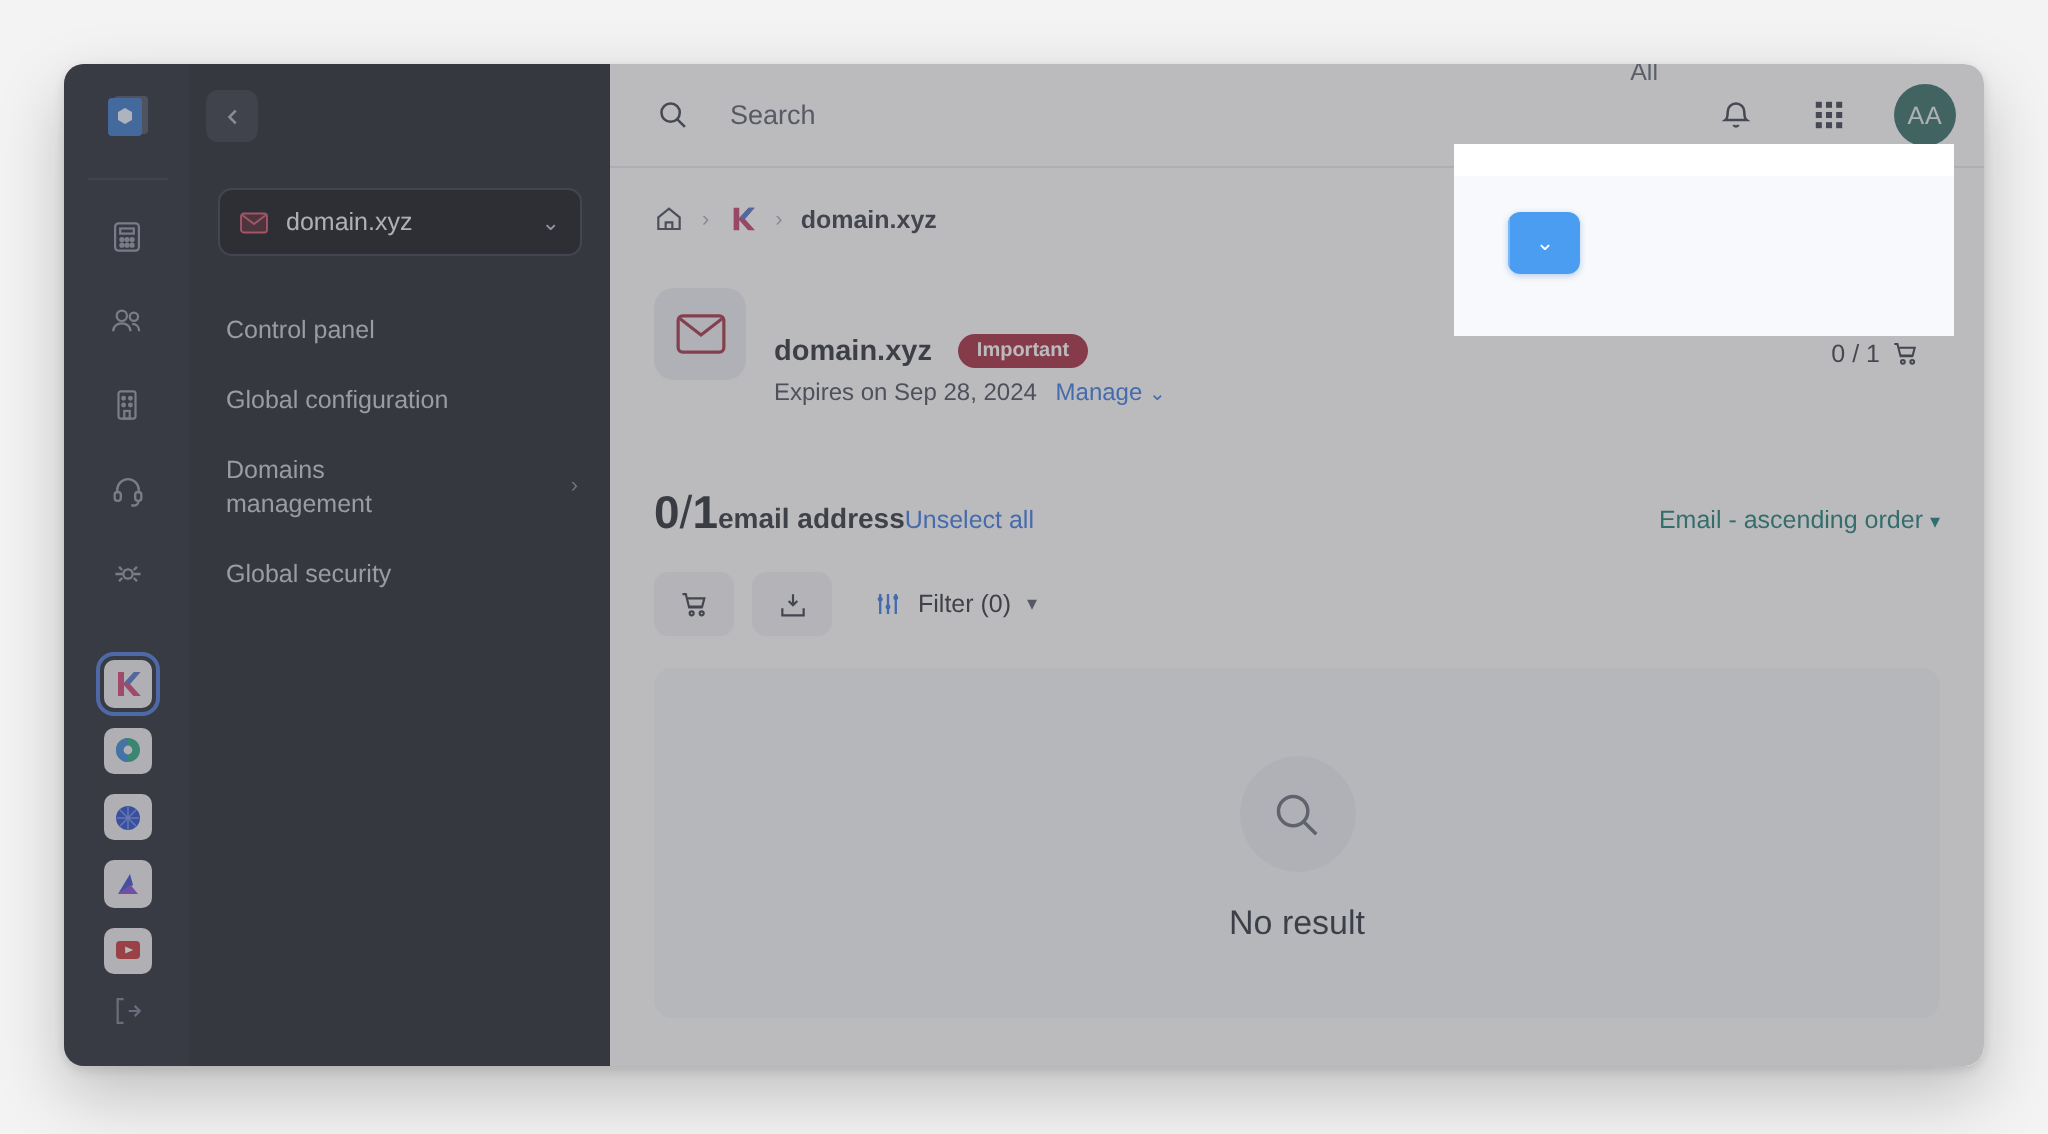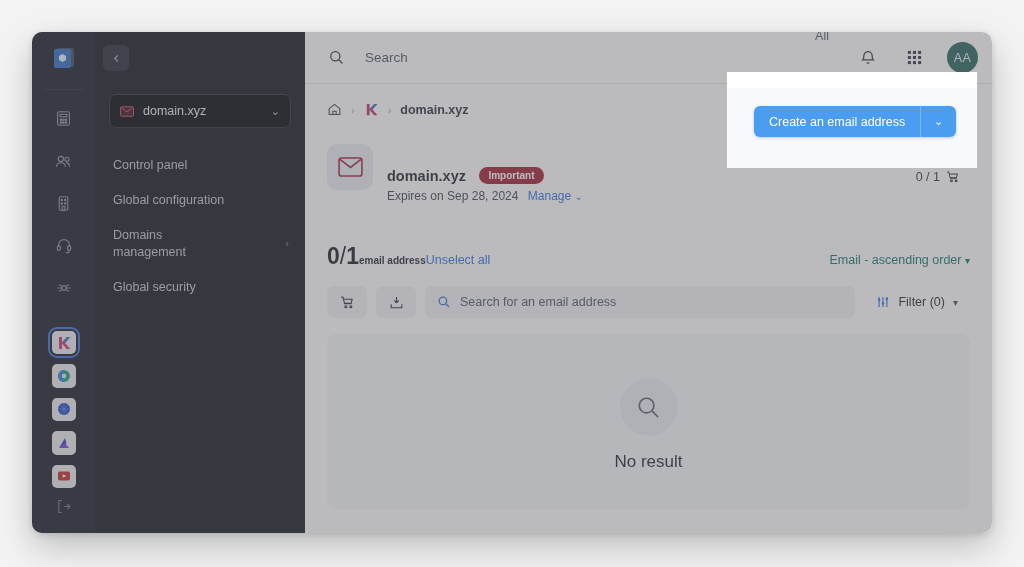--- a/index.html
+++ b/index.html
@@ -131,21 +131,21 @@
   }
   .dom-sub { font-size:12px; color:#3d424f; margin-top:4px; }
   .link { color:#2d6fe0; cursor:pointer; }
   .right-stat { margin-left:auto; text-align:right; padding-right:10px; }
   .right-stat .t { font-size:12.5px; font-weight:bold; color:#1f232c; }
   .right-stat .v { font-size:12.5px; color:#30343f; margin-top:5px; display:flex; gap:6px; align-items:center; justify-content:flex-end;}
 
   .count-row { display:flex; align-items:baseline; padding: 34px 0 16px 0; }
   .count-big { font-size:23px; font-weight:bold; color:#1a1d25; }
   .count-big .slash { font-weight:normal; }
-  .count-lbl { font-size:10px; font-weight:bold; color:#23262f; }
+  .count-lbl { font-size:14px; font-weight:bold; color:#23262f; }
   .sortsel { margin-left:auto; font-size:12.5px; color:#0f766e; cursor:pointer; }
 
   .toolbar { display:flex; align-items:center; gap:9px; padding-bottom: 16px; }
   .tb-btn {
     width:40px; height:32px; border-radius:7px; background:#f0f1f4;
     display:flex;align-items:center;justify-content:center; cursor:pointer; color:#2b2f3a;
   }
   .tb-search {
     flex:1; height:32px; border-radius:7px; background:#f0f1f4;
     display:flex; align-items:center; gap:9px; padding: 0 12px; min-width:0;
@@ -444,29 +444,20 @@
               <circle cx="7" cy="14" r="1.2"></circle>
                 <circle cx="13" cy="14" r="1.2"></circle>
             </svg>
           </div>
           <div class="tb-btn">
             <svg width="15" height="15" viewBox="0 0 18 18" fill="none" stroke="currentColor" stroke-width="1.3">
               <path d="M9 2.5v6.5M6.4 6.6L9 9.2l2.6-2.6"></path>
               <path d="M2.6 11v4.2h12.8V11"></path>
             </svg>
           </div>
-          <div class="tb-search">
-            <span style="display:flex;color:#2d6fe0">
-              <svg width="14" height="14" viewBox="0 0 18 18" fill="none" stroke="currentColor" stroke-width="1.6">
-                <circle cx="7.6" cy="7.6" r="4.8"></circle>
-                  <path d="M11.2 11.2L15.4 15.4"></path>
-              </svg>
-            </span>
-            <input type="text" placeholder="Search for an email address" style="">
-          </div>
           <div class="filter-btn">
             <span style="display:flex;color:#2d6fe0">
               <svg width="14" height="14" viewBox="0 0 18 18" fill="none" stroke="currentColor" stroke-width="1.5">
                 <path d="M4 2.5v13M9 2.5v13M14 2.5v13"></path>
                 <circle cx="4" cy="6" r="1.6" fill="currentColor" stroke="none"></circle>
                 <circle cx="9" cy="11" r="1.6" fill="currentColor" stroke="none"></circle>
                 <circle cx="14" cy="5" r="1.6" fill="currentColor" stroke="none"></circle>
               </svg>
             </span>
             <span>Filter (0)</span>
@@ -490,17 +481,16 @@
 
   <div class="dimpanel" style="left:32px; top:32px; width:960px; height:40px; border-radius:10px 10px 0 0;"></div>
   <div class="dimpanel" style="left:32px; top:72px; width:695px; height:96px;"></div>
   <div class="dimpanel" style="left:977px; top:72px; width:15px; height:96px;"></div>
   <div class="dimpanel" style="left:32px; top:168px; width:960px; height:365px; border-radius:0 0 10px 10px;"></div>
 
   <div class="spot">
     <div class="spot-inner"></div>
   </div>
   <div class="cta">
-    <div class="cta-main">Create an email address</div>
     <div class="cta-split">⌄</div>
   </div>
 
 </div>
 
 </body></html>

